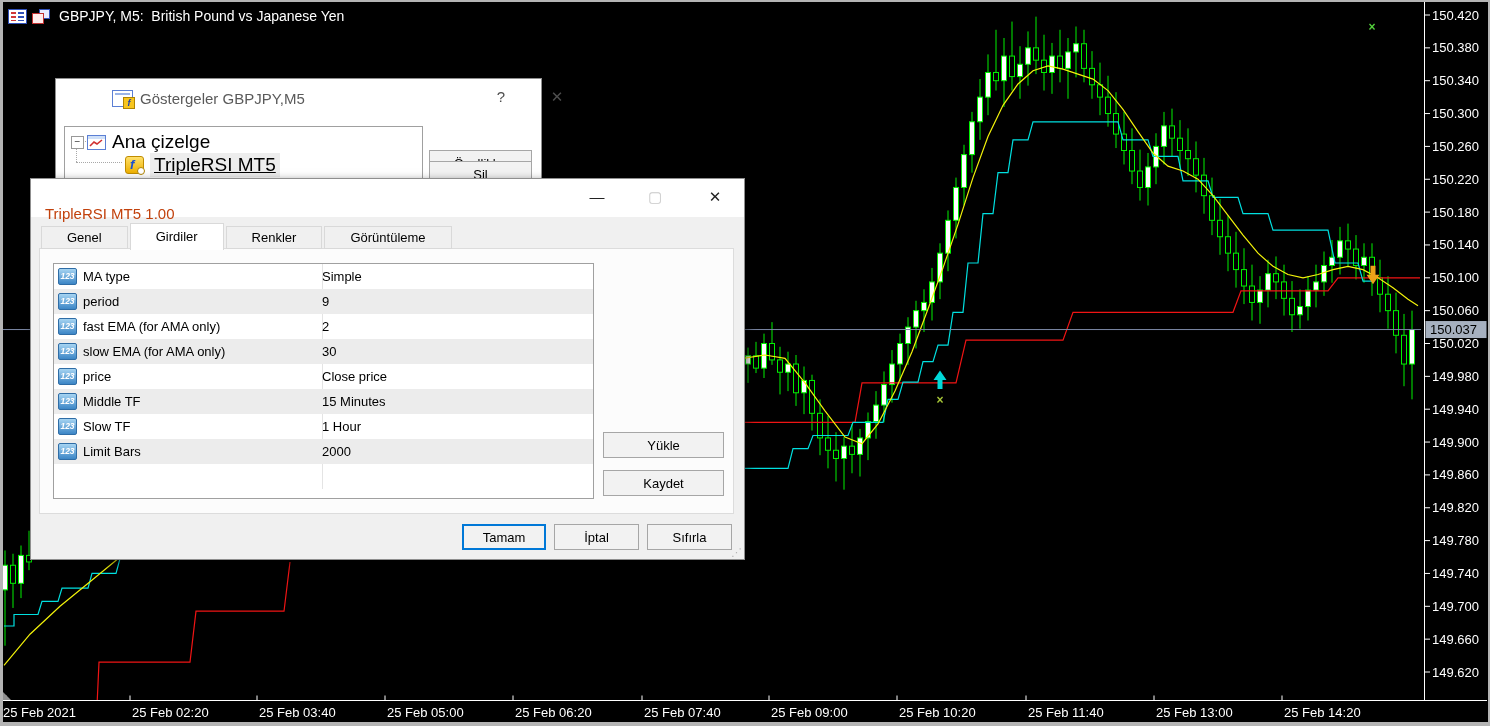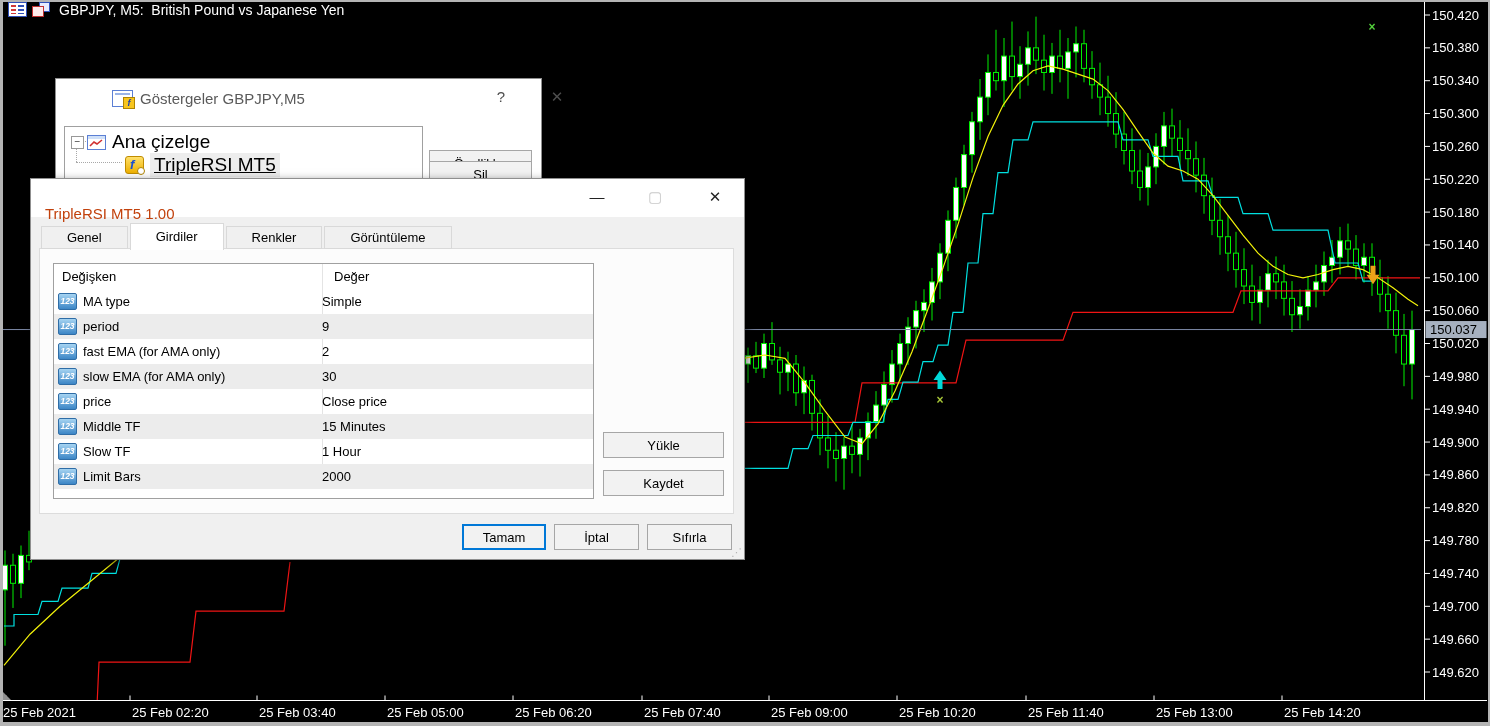--- a/index.html
+++ b/index.html
@@ -9,21 +9,21 @@
   .frame{position:absolute;background:#b4b4b4;z-index:40;}
   .f-left{left:0;top:0;width:3px;height:726px;}
   .f-top{left:0;top:0;width:1490px;height:2px;}
   .f-right{right:0;top:0;width:2px;height:726px;}
   .f-bottom{left:0;bottom:0;width:1490px;height:4px;}
 
   
   #chart-svg{position:absolute;left:0;top:0;z-index:1;}
 
   
-  .titlebar{position:absolute;left:3px;top:2px;height:28px;display:flex;z-index:3;}
+  .titlebar{position:absolute;left:3px;top:2px;height:28px;display:flex;align-items:center;z-index:3;}
   .titlebar .ttext{color:#fff;font-size:14px;white-space:pre;}
   .ticon1{width:17px;height:13px;border:1px solid #3050b8;background:#fff;margin:0 5px 0 5px;position:relative;}
   .ticon1 i{position:absolute;left:2px;top:2px;width:5px;height:9px;
             background:repeating-linear-gradient(#d03838 0 2px,#fff 2px 4px);}
   .ticon1 em{position:absolute;right:2px;top:2px;width:6px;height:9px;
             background:repeating-linear-gradient(#3050b8 0 2px,#fff 2px 4px);}
   .ticon2{width:18px;height:15px;position:relative;margin-right:9px;}
   .ticon2 .b{position:absolute;right:0;top:0;width:9px;height:8px;border:1px solid #3050b8;background:#e8ecff;}
   .ticon2 .r{position:absolute;left:0;bottom:0;width:10px;height:9px;border:1px solid #c03030;background:#ffecec;}
 
@@ -422,24 +422,20 @@
     </div>
     <div class="tabs" id="tabs">
         <span class="tab">Genel</span>
         <span class="tab active">Girdiler</span>
         <span class="tab">Renkler</span>
         <span class="tab">Görüntüleme</span>
       </div>
     <div class="pane"></div>
     <div class="ptable" id="ptable">
       <div class="colline"></div>
-    <div class="phead">
-          <span class="h1">Değişken</span>
-          <span class="h2">Değer</span>
-        </div>
         <div class="prow">
           <span class="icon123">123</span>
           <span class="pname">MA type</span>
           <span class="pval">Simple</span>
         </div>
         <div class="prow alt">
           <span class="icon123">123</span>
           <span class="pname">period</span>
           <span class="pval">9</span>
         </div>

